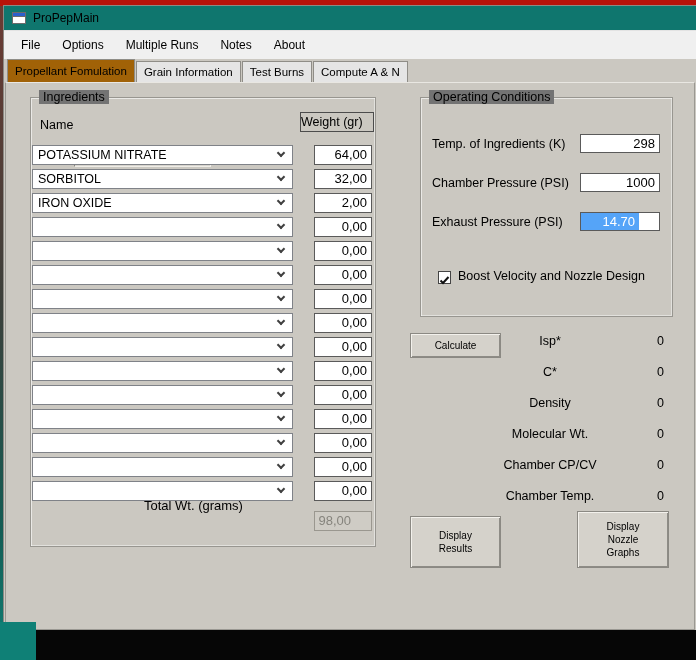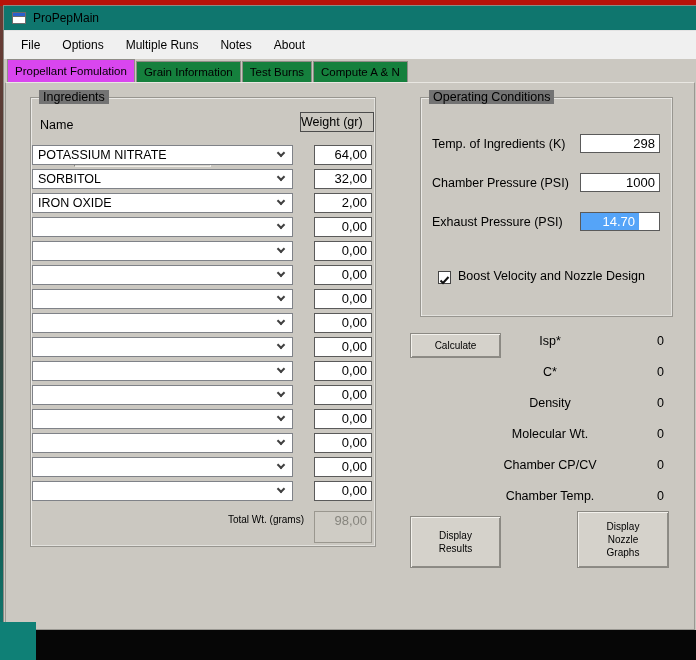--- a/index.html
+++ b/index.html
@@ -18,23 +18,23 @@
     background:#cbc8c1; box-shadow:0 0 0 1px #8c8a84; z-index:1; }
 
   .titlebar { position:absolute; top:0; left:0; right:0; height:25px; background:#0f766e;
     display:flex; align-items:center; padding-left:7px; gap:6px; font-size:12px;
     border-bottom:1px solid #e3e3e3; }
   .menubar { position:absolute; top:25px; left:0; right:0; height:28px; background:#f0f0f0;
     display:flex; align-items:center; padding-left:6px; font-size:12px; }
   .menu-item { padding:5px 11px; }
 
   .tabstrip { position:absolute; top:53px; left:3px; display:flex; align-items:flex-end; z-index:3; }
-  .tab { font-size:11.5px; padding:4px 7px; background:#15803d; border:1px solid #8f8d87;
+  .tab { font-size:11.5px; padding:4px 7px; background:#e5e5e5; border:1px solid #8f8d87;
     border-bottom:none; margin-right:1px; height:21px; white-space:nowrap; }
-  .tab.active { background:#d946ef; height:23px; padding-top:5px; }
+  .tab.active { background:#a16207; height:23px; padding-top:5px; }
 
   .tabpage { position:absolute; left:1px; top:76px; right:1px; bottom:2px;
     border:1px solid #9a9892; border-top-color:#e9e7e2; pointer-events:none; }
 
   .groupbox { position:absolute; border:1px solid #989690;
     box-shadow:inset 1px 1px 0 rgba(255,255,255,.6), inset -1px -1px 0 rgba(255,255,255,.45); }
   .group-caption { position:absolute; top:-8px; left:8px; background:#737373; padding:0 4px; font-size:12.5px; white-space:nowrap; }
   .ing-group { left:26px; top:91px; width:346px; height:450px; }
   .op-group  { left:416px; top:91px; width:253px; height:220px; }
 
@@ -46,24 +46,24 @@
     border:1px solid #4c4c4c; text-align:left; font-size:12.5px; line-height:18px; }
 
   .ing-row { position:absolute; left:28px; width:344px; height:20px; }
   .combo { position:absolute; left:0; top:0; width:261px; height:20px; background:#fff; border:1px solid #7f8288; }
   .combo-text { position:absolute; left:5px; top:1px; font-size:12.5px; line-height:17px; white-space:nowrap; }
   .chev { position:absolute; right:8px; top:4px; width:6px; height:6px;
     border-right:2px solid #404040; border-bottom:2px solid #404040; transform:rotate(45deg); }
   .wbox { position:absolute; left:282px; top:0; width:58px; height:20px; background:#fff;
     border:1px solid #5a5a5a; font-size:13px; line-height:18px; text-align:right; padding-right:4px; }
 
-  .total-label { position:absolute; left:140px; top:508px; width:160px; text-align:right; font-size:10px; }
-  .total-box { position:absolute; left:310px; top:505px; width:58px; height:32px;
+  .total-label { position:absolute; left:140px; top:492px; width:160px; font-size:13px; }
+  .total-box { position:absolute; left:310px; top:505px; width:58px; height:20px;
     background:#cfccc5; border:1px solid #9a978f; color:#86847d; font-size:13px;
-    line-height:18px; text-align:right; padding-right:4px; }
+    line-height:18px; text-align:right; padding-right:20px; }
 
   .op-label { position:absolute; left:428px; font-size:12.5px; white-space:nowrap; }
   .op-box { position:absolute; left:576px; width:80px; height:19px; background:#fff;
     border:1px solid #5a5a5a; font-size:13px; line-height:17px; text-align:right; padding-right:4px; }
   .sel-box { padding:0; display:flex; text-align:left; }
   .sel-hl { background:#55a4f8; color:#fff; width:58px; text-align:right;
     padding:0 4px 0 0; font-size:13px; line-height:17px; }
 
   .checkbox { position:absolute; left:434px; top:265px; width:13px; height:13px;
     background:#fff; border:1px solid #444; }

